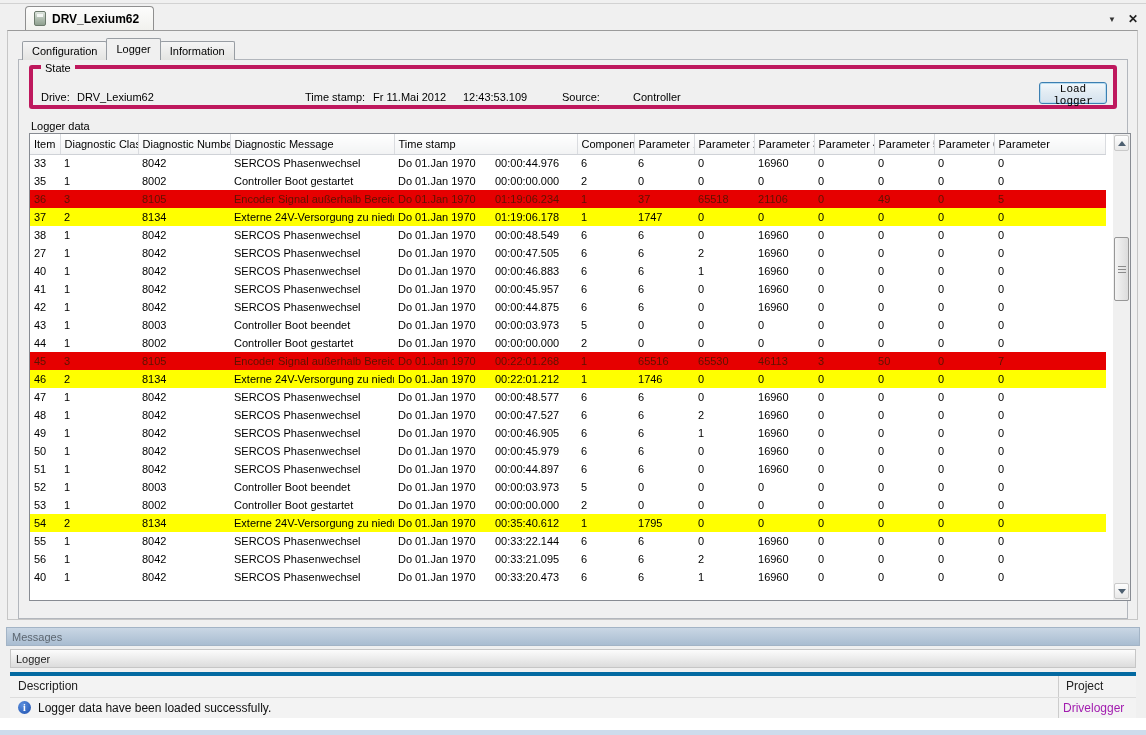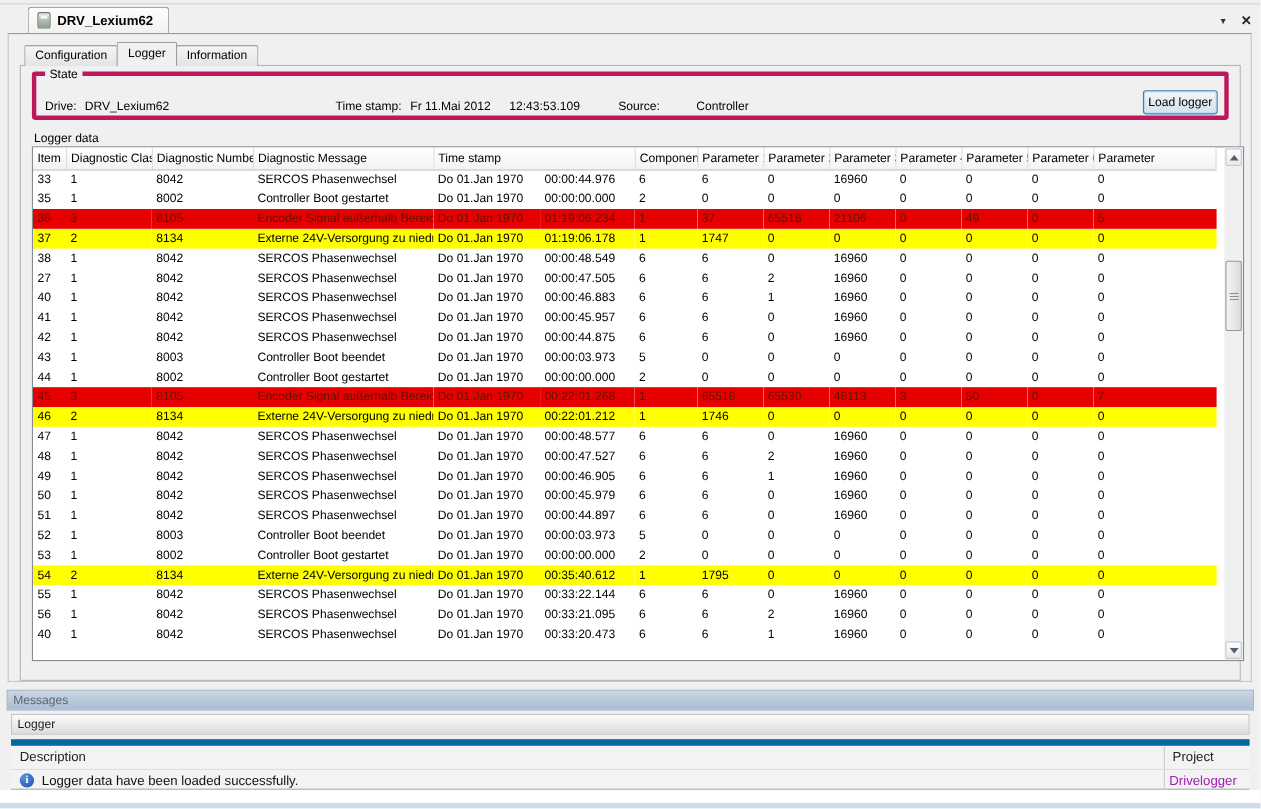--- a/index.html
+++ b/index.html
@@ -32,21 +32,21 @@
                  border:1px solid #b2b6bc; background:#f0f0f0; }
 
   
   .state-fieldset { position:absolute; left:10px; top:5px; width:1088px; height:44px;
                     border:4px solid #be185d; border-radius:3px; }
   .state-legend { position:absolute; top:-7px; left:8px; background:#f0f0f0; padding:0 4px; }
   .f-lbl { position:absolute; top:22px; white-space:nowrap; }
   .f-val { position:absolute; top:22px; white-space:nowrap; }
   .load-btn { position:absolute; right:6px; top:13px; width:68px; height:22px; font-size:11px;
               border:1px solid #3c7fb1; border-radius:3px; background:linear-gradient(#f4f9fc,#e3ecf3 45%,#d4e2ee);
-              box-shadow:inset 0 0 0 1px #b8dcf0; cursor:pointer; font-family:Liberation Sans, sans-serif; }
+              box-shadow:inset 0 0 0 1px #b8dcf0; cursor:pointer; font-family:Liberation Mono, monospace; }
 
   .logger-label { position:absolute; left:12px; top:60px; }
 
   
   .table-frame { position:absolute; left:10px; top:73px; width:1102px; height:468px;
                  border:1px solid #878b92; background:#ffffff; overflow:hidden; }
   table.log { border-collapse:collapse; table-layout:fixed; width:1076px; }
   table.log th { height:20px; font-weight:normal; text-align:left; padding:0 0 0 4px;
                  background:linear-gradient(#ffffff,#f2f3f4); border-right:1px solid #dadce0;
                  border-bottom:1px solid #cfd2d7; white-space:nowrap; overflow:hidden; }
@@ -69,22 +69,22 @@
   .sb-grip { position:absolute; left:3px; top:28px; width:8px; height:7px;
              background:repeating-linear-gradient(180deg,#8b8b8b 0 1px,transparent 1px 3px); }
 
   
   .messages-bar { position:absolute; left:6px; top:627px; width:1134px; height:19px; line-height:18px;
                   padding-left:5px; color:#5c6670; background:linear-gradient(#c9d6e4,#a9bdd1);
                   border:1px solid #a3b4c6; }
   .logger-bar { position:absolute; left:10px; top:649px; width:1126px; height:19px; line-height:18px;
                 padding-left:5px; color:#1c1c1c; background:linear-gradient(#fcfcfc,#dcdcdc);
                 border:1px solid #c6c6c6; }
-  .desc-panel { position:absolute; left:10px; top:672px; width:1126px; height:46px; background:#f3f3f3;
-                border-top:6px solid #0369a1; border-bottom:1px solid #9aa0a6; font-size:12px; }
+  .desc-panel { position:absolute; left:10px; top:672px; width:1126px; height:58px; background:#f3f3f3;
+                border-top:4px solid #0369a1; border-bottom:1px solid #9aa0a6; font-size:12px; }
   .desc-colsep { position:absolute; left:1048px; top:0; bottom:0; width:1px; background:#cccccc; }
   .desc-header { position:absolute; left:8px; top:0; height:21px; line-height:21px; color:#222; }
   .project-header { position:absolute; left:1056px; top:0; height:21px; line-height:21px; color:#222; }
   .desc-hline { position:absolute; left:0; right:0; top:21px; height:1px; background:#dddddd; }
   .info-row { position:absolute; left:0; right:0; top:22px; height:21px; }
   .info-icon { position:absolute; left:8px; top:3px; width:13px; height:13px; border-radius:50%;
                background:radial-gradient(circle at 35% 30%, #5b8fde, #1d4fae); color:#fff;
                font-family:"Liberation Serif",serif; font-weight:bold; font-size:10px;
                text-align:center; line-height:13px; }
   .info-text { position:absolute; left:28px; top:0; line-height:21px; color:#111; }

